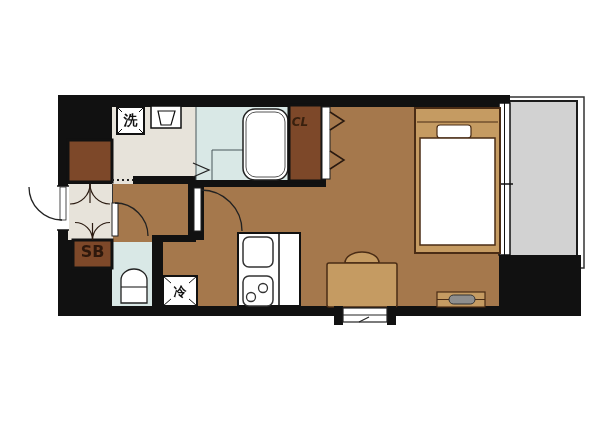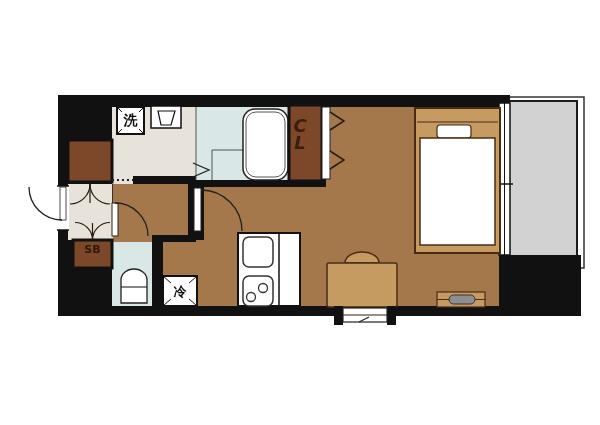--- a/index.html
+++ b/index.html
@@ -2,23 +2,23 @@
 <html><head>
 <meta charset="utf-8">
 <style>
   html,body{margin:0;padding:0;background:#fff;}
   .stage{position:relative;width:600px;height:425px;background:#ffffff;overflow:hidden;
          font-family:"DejaVu Sans","Liberation Sans",sans-serif;}
   .stage svg{position:absolute;left:0;top:0;}
   .lbl{position:absolute;font-weight:bold;color:#111;line-height:1;}
   #lbl-wash{left:117px;top:113px;width:27px;text-align:center;font-size:14px;}
   #lbl-fridge{left:163px;top:285px;width:34px;text-align:center;font-size:13px;}
-  #lbl-cl{left:291px;top:117px;width:18px;text-align:center;font-size:18px;
+  #lbl-cl{left:291px;top:117px;width:18px;text-align:center;font-size:12px;
           word-break:break-all;line-height:0.95;color:#38200e;letter-spacing:0;font-style:italic;}
-  #lbl-sb{left:73px;top:244px;width:39px;text-align:center;font-size:11px;color:#2e180c;}
+  #lbl-sb{left:73px;top:244px;width:39px;text-align:center;font-size:16px;color:#2e180c;}
 </style>
 </head>
 <body>
 
 <div class="stage">
 <svg width="600" height="425" viewBox="0 0 600 425">
 
   <rect x="0" y="0" width="600" height="425" fill="#ffffff"></rect>
 
   <g>

